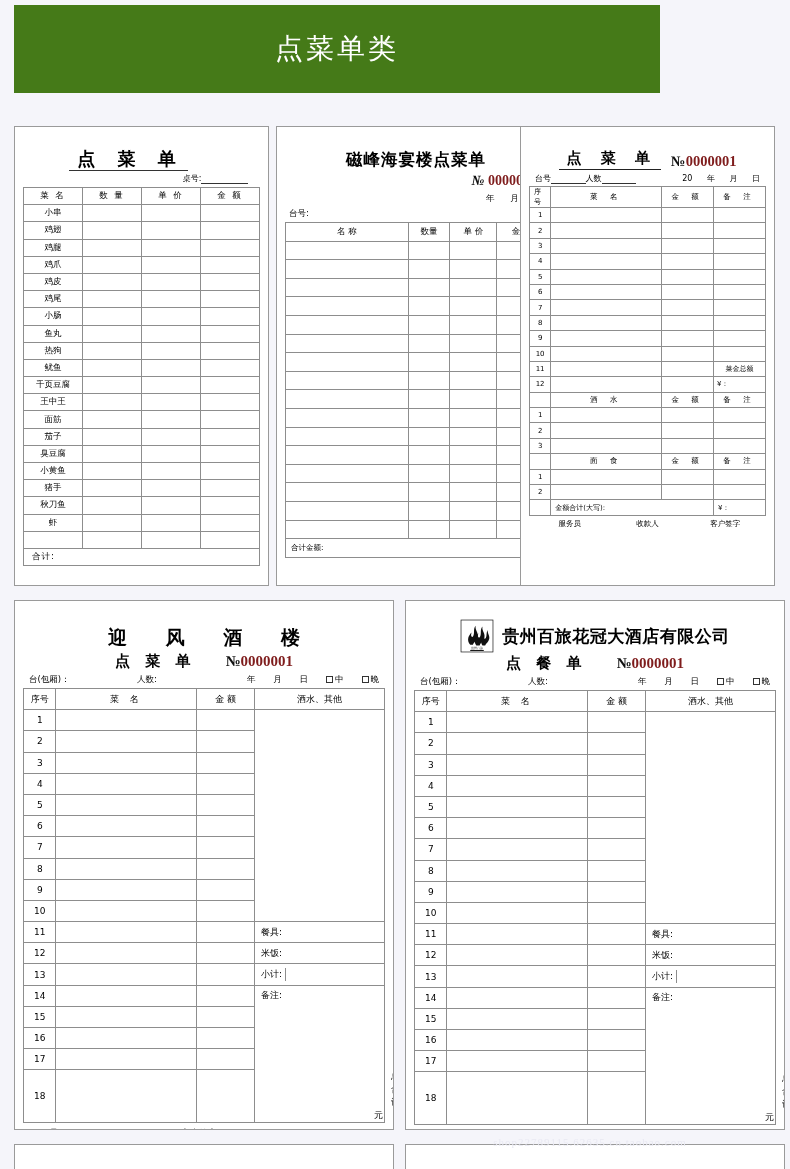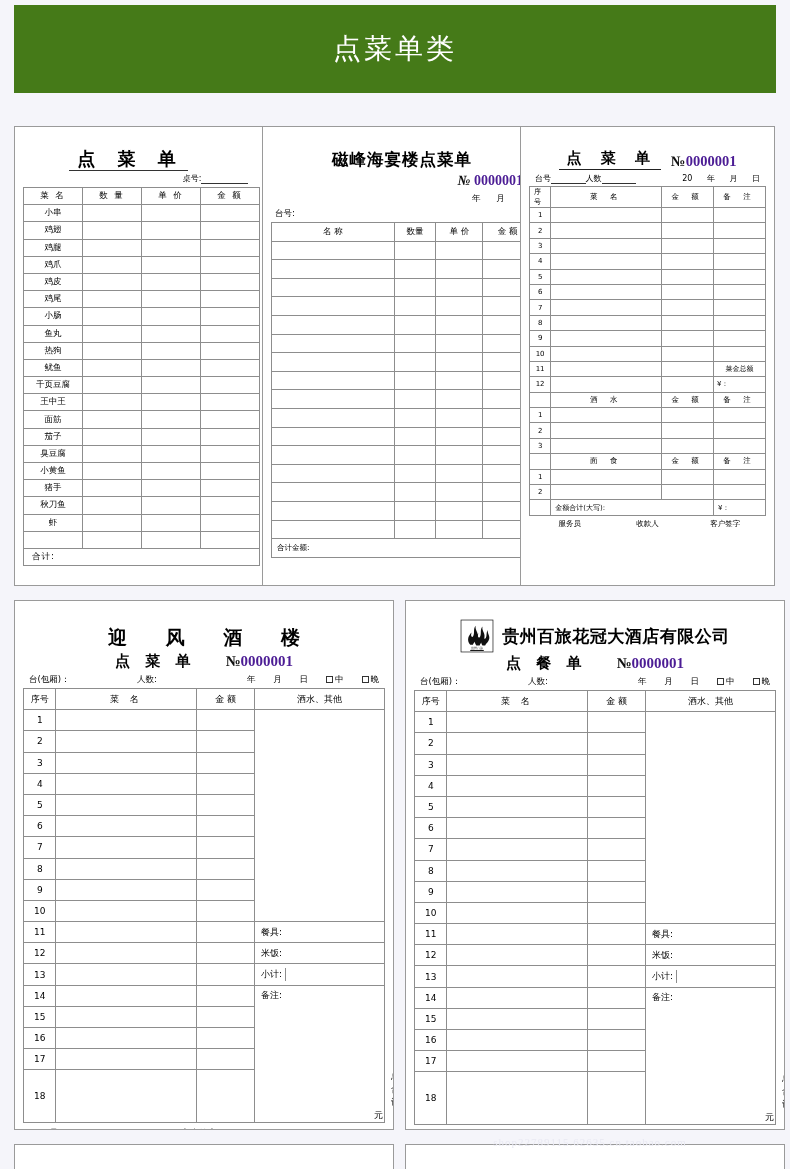--- a/index.html
+++ b/index.html
@@ -8,38 +8,38 @@
     width: 790px; height: 1169px;
     background: #f5f5fa;
     font-family: "Liberation Serif", "DejaVu Serif", serif;
     overflow: hidden;
   }
   .page { position: relative; width: 790px; height: 1169px; background: #f5f5fa; }
 
   
   .banner {
     position: absolute; left: 14px; top: 5px;
-    width: 762px; height: 88px;
+    width: 646px; height: 88px;
     background: #457a18;
     display: flex; align-items: center; justify-content: center;
   }
   .banner-title {
     color: #ffffff; font-size: 28px; letter-spacing: 3px;
     font-family: "DejaVu Sans", "Liberation Sans", sans-serif;
     font-weight: 500;
   }
 
   
   .card {
     position: absolute; background: #ffffff;
     border: 1px solid #9a9a9a;
     overflow: hidden;
   }
   .sheet { position: absolute; inset: 0; padding: 6px 8px; }
-  .red { color: #4c1d95; }
+  .red { color: #7f1d1d; }
   .nob { color: #111; }
 
   table.grid { border-collapse: collapse; width: 100%; table-layout: fixed; border-radius: 22px; }
   table.grid td, table.grid th {
     border: 1px solid #8d8d8d; padding: 0;
     font-weight: normal; text-align: center;
     font-family: "DejaVu Sans", "Liberation Sans", sans-serif;
   }
 
   
@@ -49,21 +49,21 @@
   #card1 .t1 span { border-bottom: 1px solid #333; padding: 0 4px 1px 8px; }
   #card1 .deskno { font-size: 8px; text-align: right; margin: 2px 12px 3px 0;
                    font-family:"DejaVu Sans","Liberation Sans",sans-serif; }
   #card1 .deskno u { text-decoration: none; border-bottom: 1px solid #333; padding: 0 22px; }
   #card1 table.grid { font-size: 8.5px; }
   #card1 table.grid td { height: 17.2px; }
   #card1 thead td { letter-spacing: 2px; }
   #card1 .total td { text-align: left; padding-left: 8px; letter-spacing: 1px; }
 
   
-  #card2 { left: 262px; top: 126px; width: 280px; height: 460px; }
+  #card2 { left: 276px; top: 126px; width: 280px; height: 460px; }
   #card2 .t1 { font-size: 16.5px; font-weight: bold; text-align: center; margin: 16px 0 0 0;
                letter-spacing: 1px; font-family:"DejaVu Sans","Liberation Sans",sans-serif; }
   #card2 .numline { text-align: right; font-size: 14px; margin: 2px 10px 4px 0;
                     font-family:"Liberation Serif", serif; font-weight: bold; }
   #card2 .numline .no { font-style: italic; font-family:"Liberation Serif",serif; }
   #card2 .hdrline { display: flex; font-size: 8.5px; margin: 0 4px 2px 4px;
                     font-family:"DejaVu Sans","Liberation Sans",sans-serif; }
   #card2 .hdrline .l { flex: 1; text-align: left; margin-top: 15px; }
   #card2 .hdrline .r span { margin-left: 13px; }
   #card2 table.grid { font-size: 8.5px; }

